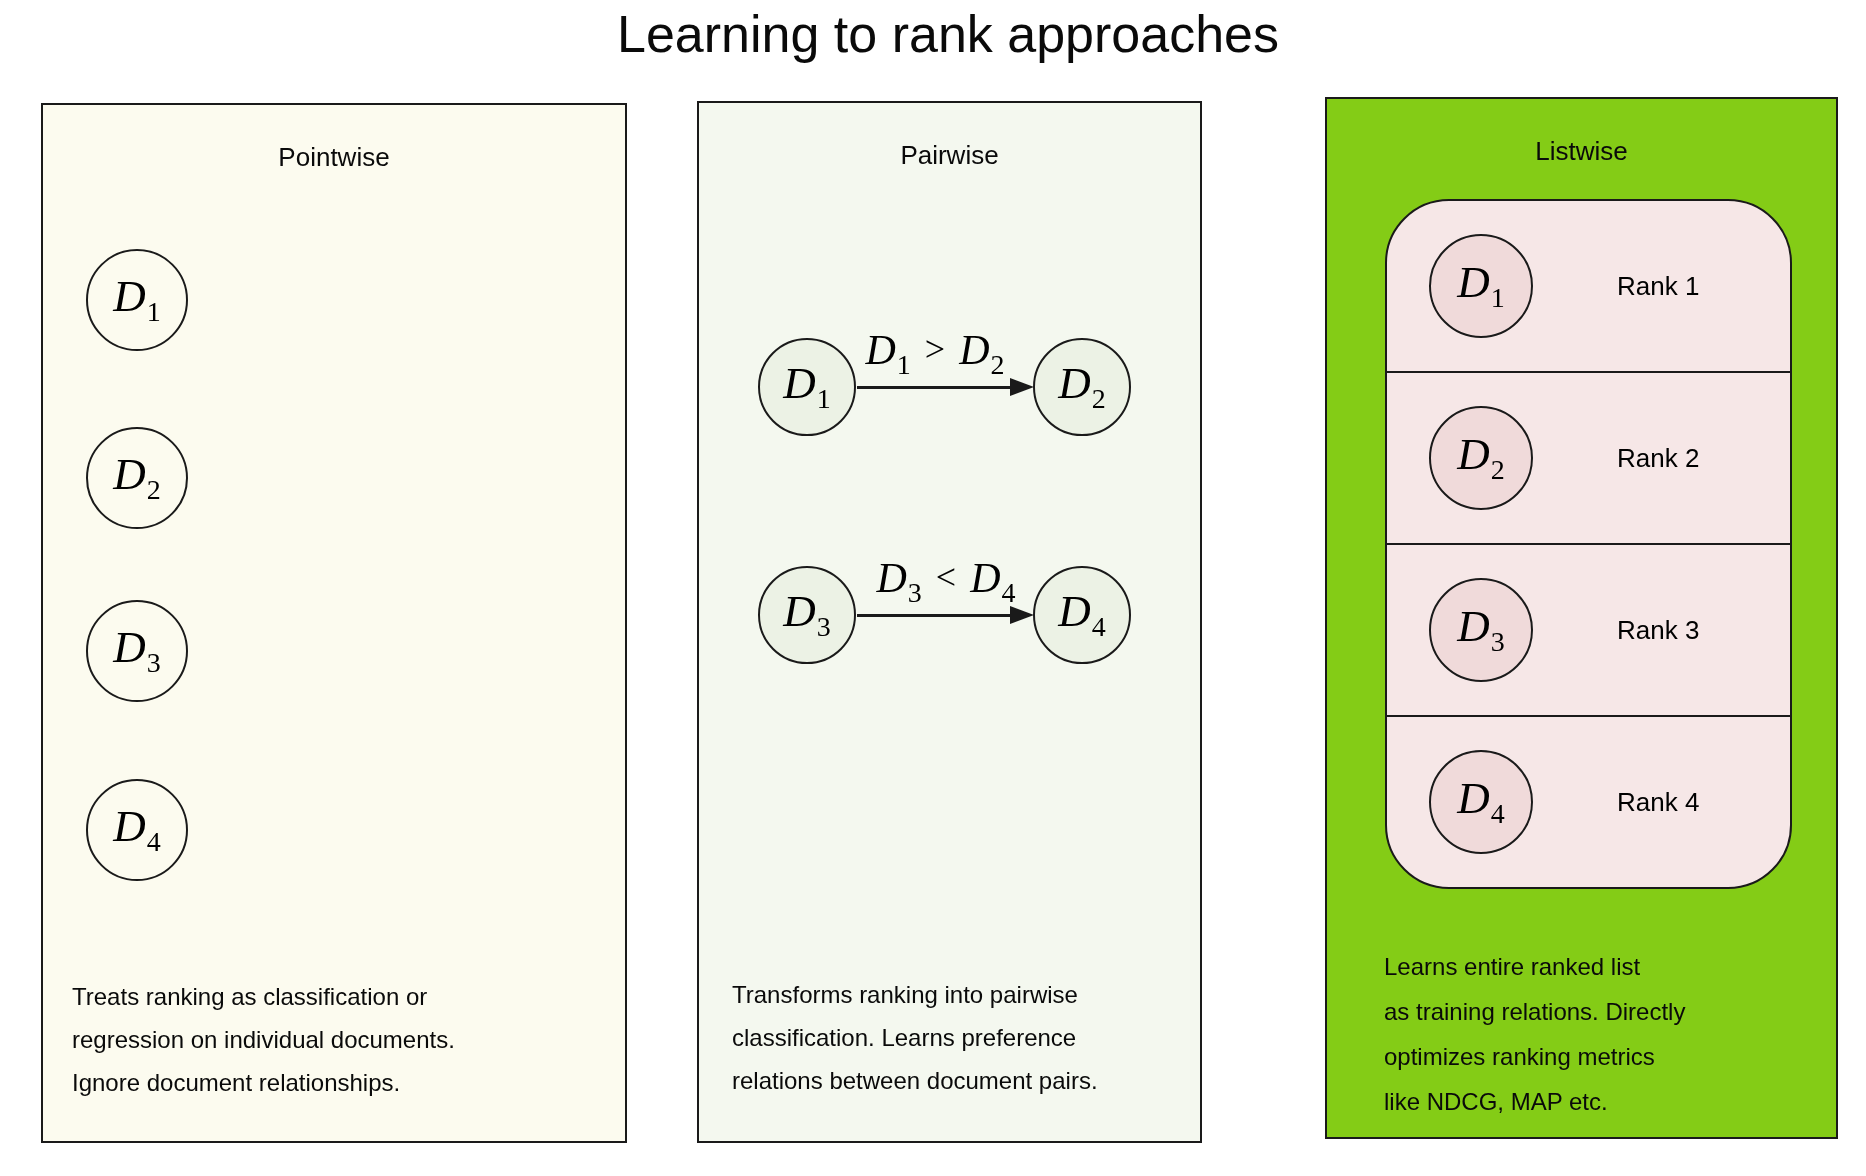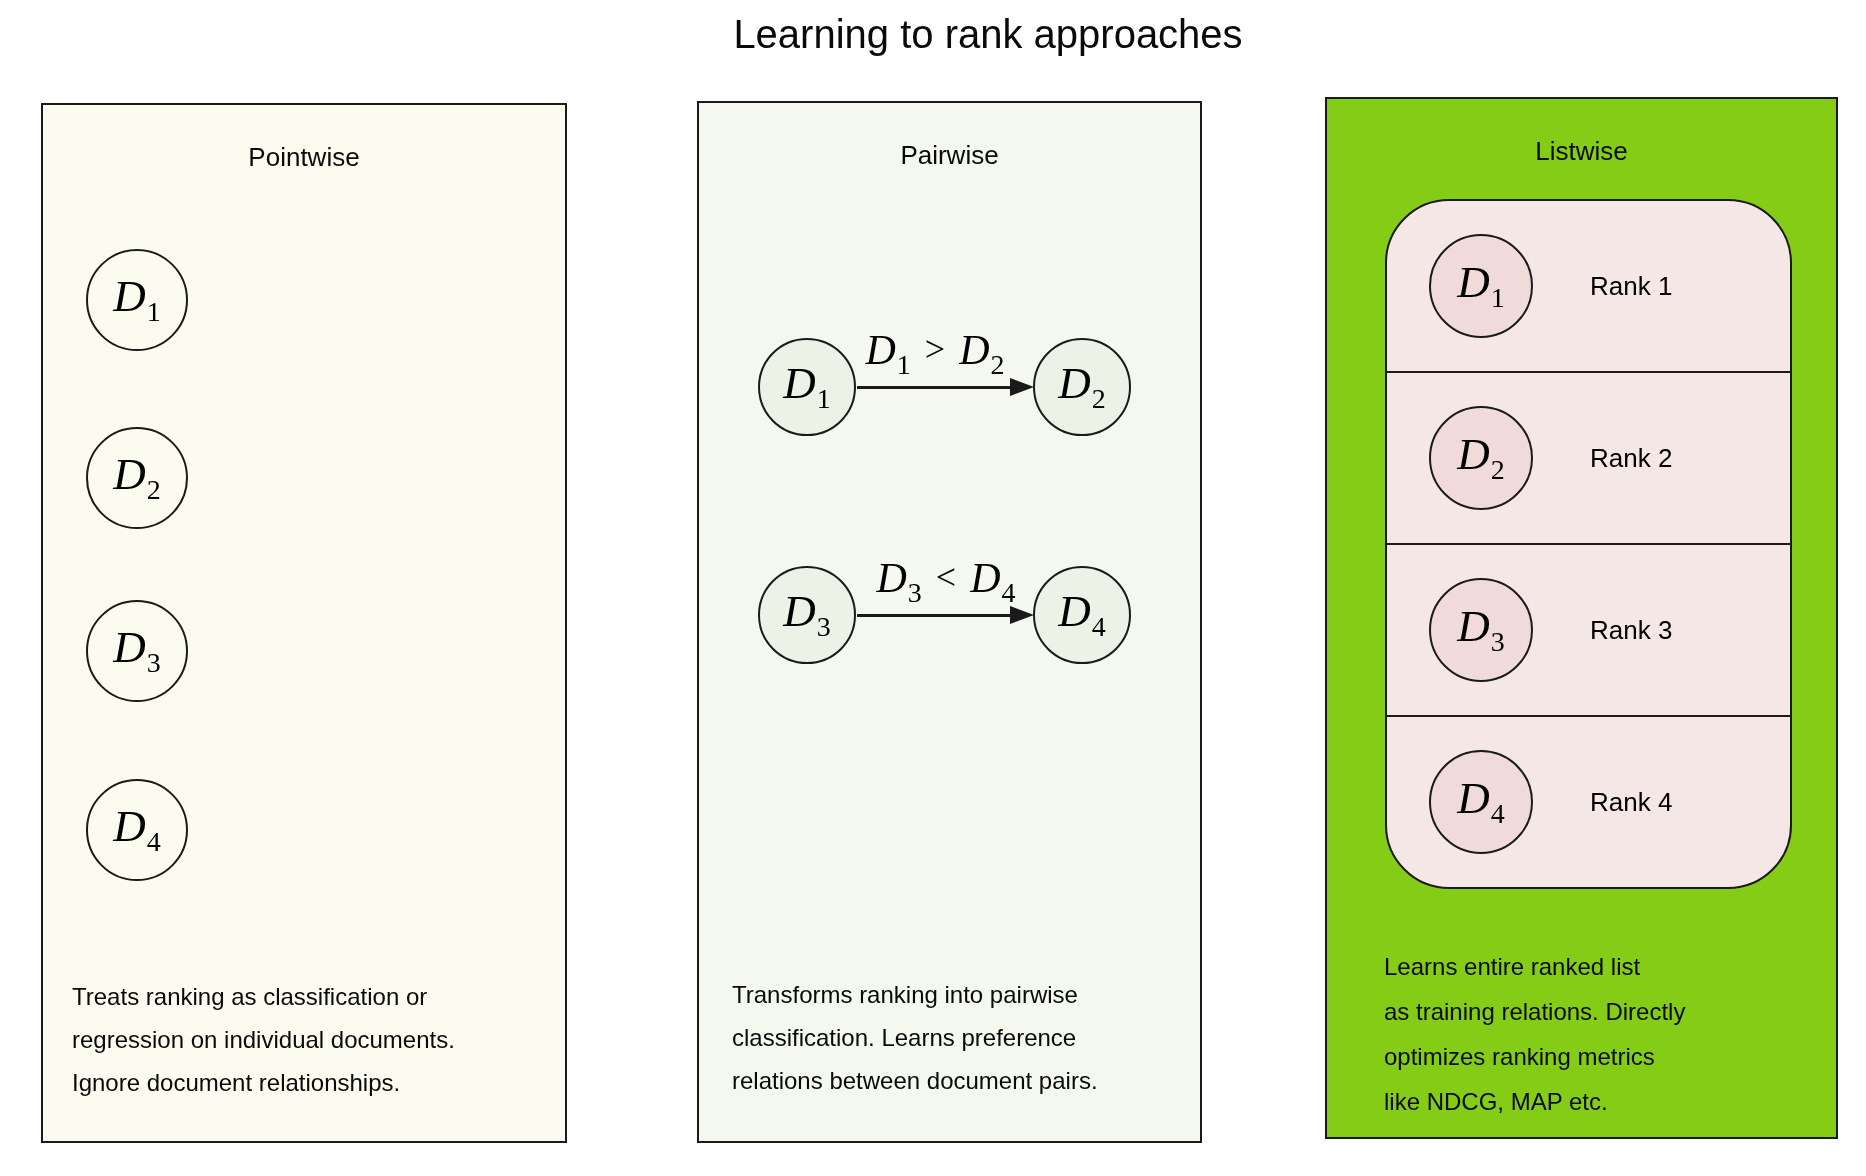--- a/index.html
+++ b/index.html
@@ -8,32 +8,31 @@
     background:#ffffff;
     font-family:"Liberation Sans",sans-serif;
     color:#000;
     position:relative;
     overflow:hidden;
   }
   .page-title{
     position:absolute;
     top:10px;left:948px;
     transform:translateX(-50%);
-    font-size:40px;line-height:48px;
+    font-size:52px;line-height:48px;
     font-weight:400;
     white-space:nowrap;
     color:#0a0a0a;
-    margin-left:40px;
   }
   .panel{
     position:absolute;
     box-sizing:border-box;
     border:2.5px solid #1a1a1a;
   }
-  .panel-pointwise{left:41px;top:103px;width:526px;height:1040px;background:#FCFBEF;}
+  .panel-pointwise{left:41px;top:103px;width:586px;height:1040px;background:#FCFBEF;}
   .panel-pairwise {left:697px;top:101px;width:505px;height:1042px;background:#F4F8EF;}
   .panel-listwise {left:1325px;top:97px;width:513px;height:1042px;background:#84cc16;}
   .panel-title{
     position:absolute;top:36px;left:0;width:100%;
     text-align:center;font-size:26px;line-height:32px;color:#0a0a0a;
   }
   
   .math{
     font-family:"Liberation Serif","DejaVu Serif",serif;
     font-size:45px;line-height:1;
@@ -101,21 +100,21 @@
   .rank-circle{
     width:104px;height:104px;
     border:2px solid #1a1a1a;
     border-radius:50%;
     background:#F0DADA;
     box-sizing:border-box;
     display:flex;align-items:center;justify-content:center;
     flex:0 0 auto;
   }
   .rank-label{
-    margin-left:57px;
+    margin-left:84px;
     font-size:26px;
     text-align:right;
   }
   
   .desc{
     position:absolute;
     font-size:24px;
     line-height:43px;
     color:#0a0a0a;
     white-space:nowrap;

